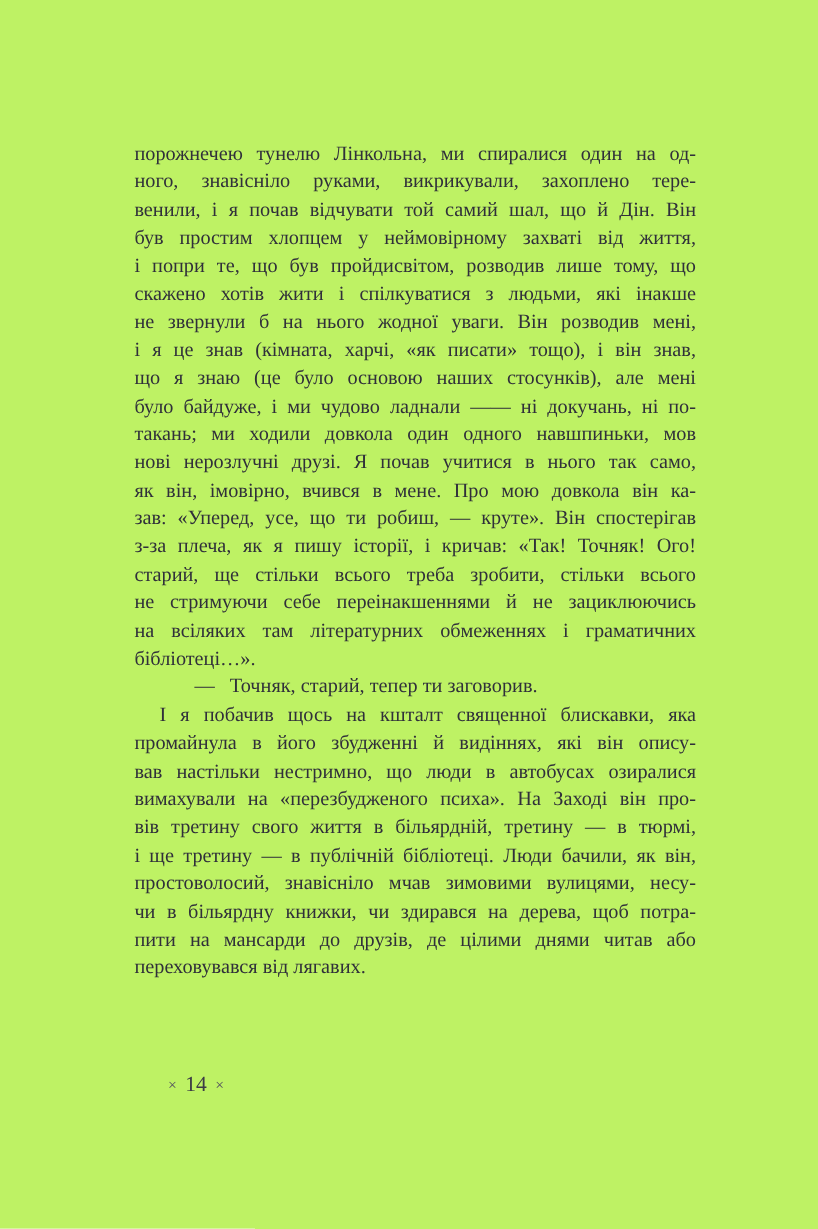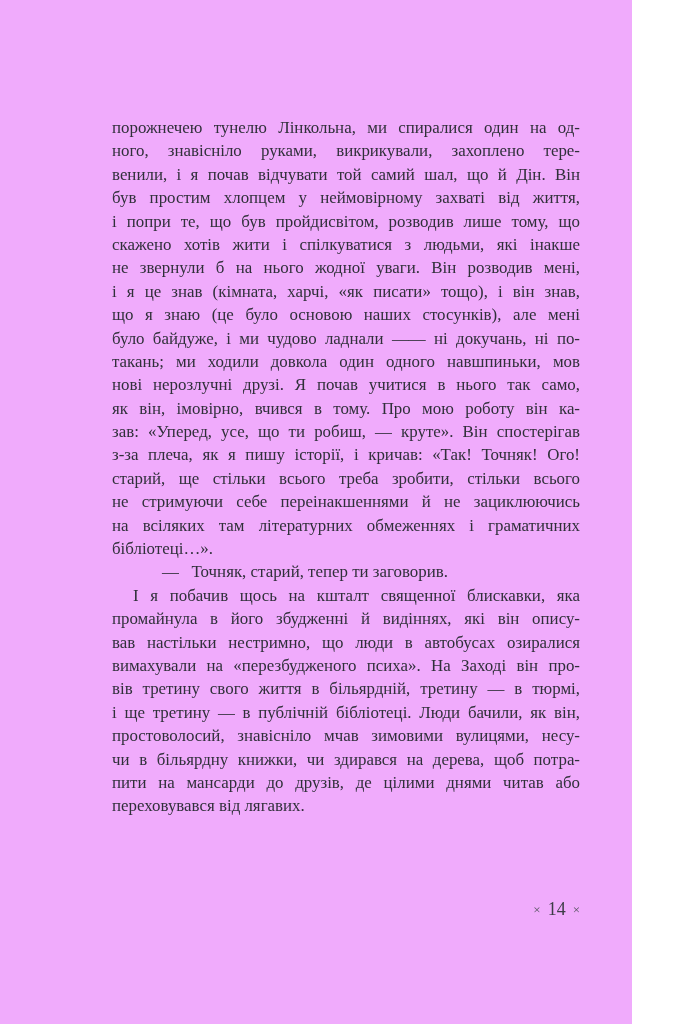--- a/index.html
+++ b/index.html
@@ -2,23 +2,23 @@
 <html><head>
 <meta charset="utf-8">
 <style>
   html, body {
     margin: 0;
     padding: 0;
     background: #ffffff;
   }
   .page {
     position: relative;
-    width: 632px;
+    width: 682px;
     height: 1024px;
-    background: #f0abfc;
+    background: #bef264;
     overflow: hidden;
     font-family: "Liberation Serif", "DejaVu Serif", serif;
     color: #30303a;
   }
   .textblock {
     position: absolute;
     left: 112px;
     top: 116px;
     width: 468px;
   }
@@ -33,27 +33,27 @@
     white-space: nowrap;
   }
   .line.last {
     text-align-last: left;
   }
   .para-indented .line.first { padding-left: 21px; }
   .para-dialogue .line.first { padding-left: 50px; }
   .italic { font-style: italic; }
   .folio {
     position: absolute;
-    left: 96px;
+    left: 124px;
     width: 468px;
     top: 894px;
-    text-align: right;
+    text-align: left;
     transform: translateX(16px);
     color: #4b4b56;
-    line-height: 30px;
+    line-height: 18px;
   }
   .folio-x {
     font-size: 13px;
     color: #55555f;
     vertical-align: 1px;
   }
   .folio-num {
     font-size: 18px;
     margin: 0 7px;
     color: #3c3c46;
@@ -70,21 +70,21 @@
         <div class="line">венили, і я почав відчувати той самий шал, що й Дін. Він</div>
         <div class="line">був простим хлопцем у неймовірному захваті від життя,</div>
         <div class="line">і попри те, що був пройдисвітом, розводив лише тому, що</div>
         <div class="line">скажено хотів жити і спілкуватися з людьми, які інакше</div>
         <div class="line">не звернули б на нього жодної уваги. Він розводив мені,</div>
         <div class="line">і я це знав (кімната, харчі, «як писати» тощо), і він знав,</div>
         <div class="line">що я знаю (це було основою наших стосунків), але мені</div>
         <div class="line">було байдуже, і ми чудово ладнали —— ні докучань, ні по-</div>
         <div class="line">такань; ми ходили довкола один одного навшпиньки, мов</div>
         <div class="line">нові нерозлучні друзі. Я почав учитися в нього так само,</div>
-        <div class="line">як він, імовірно, вчився в тому. Про мою роботу він ка-</div>
+        <div class="line">як він, імовірно, вчився в мене. Про мою довкола він ка-</div>
         <div class="line">зав: «Уперед, усе, що ти робиш, — круте». Він спостерігав</div>
         <div class="line">з-за плеча, як я пишу історії, і кричав: «Так! Точняк! Ого!</div>
         <div class="line">старий, ще стільки всього треба зробити, стільки всього</div>
         <div class="line">не стримуючи себе переінакшеннями й не зациклюючись</div>
         <div class="line">на всіляких там літературних обмеженнях і граматичних</div>
         <div class="line last">бібліотеці…».</div>
       </div>
       <div class="para para-dialogue">
         <div class="line first last">—  Точняк, старий, тепер ти заговорив.</div>
       </div>

